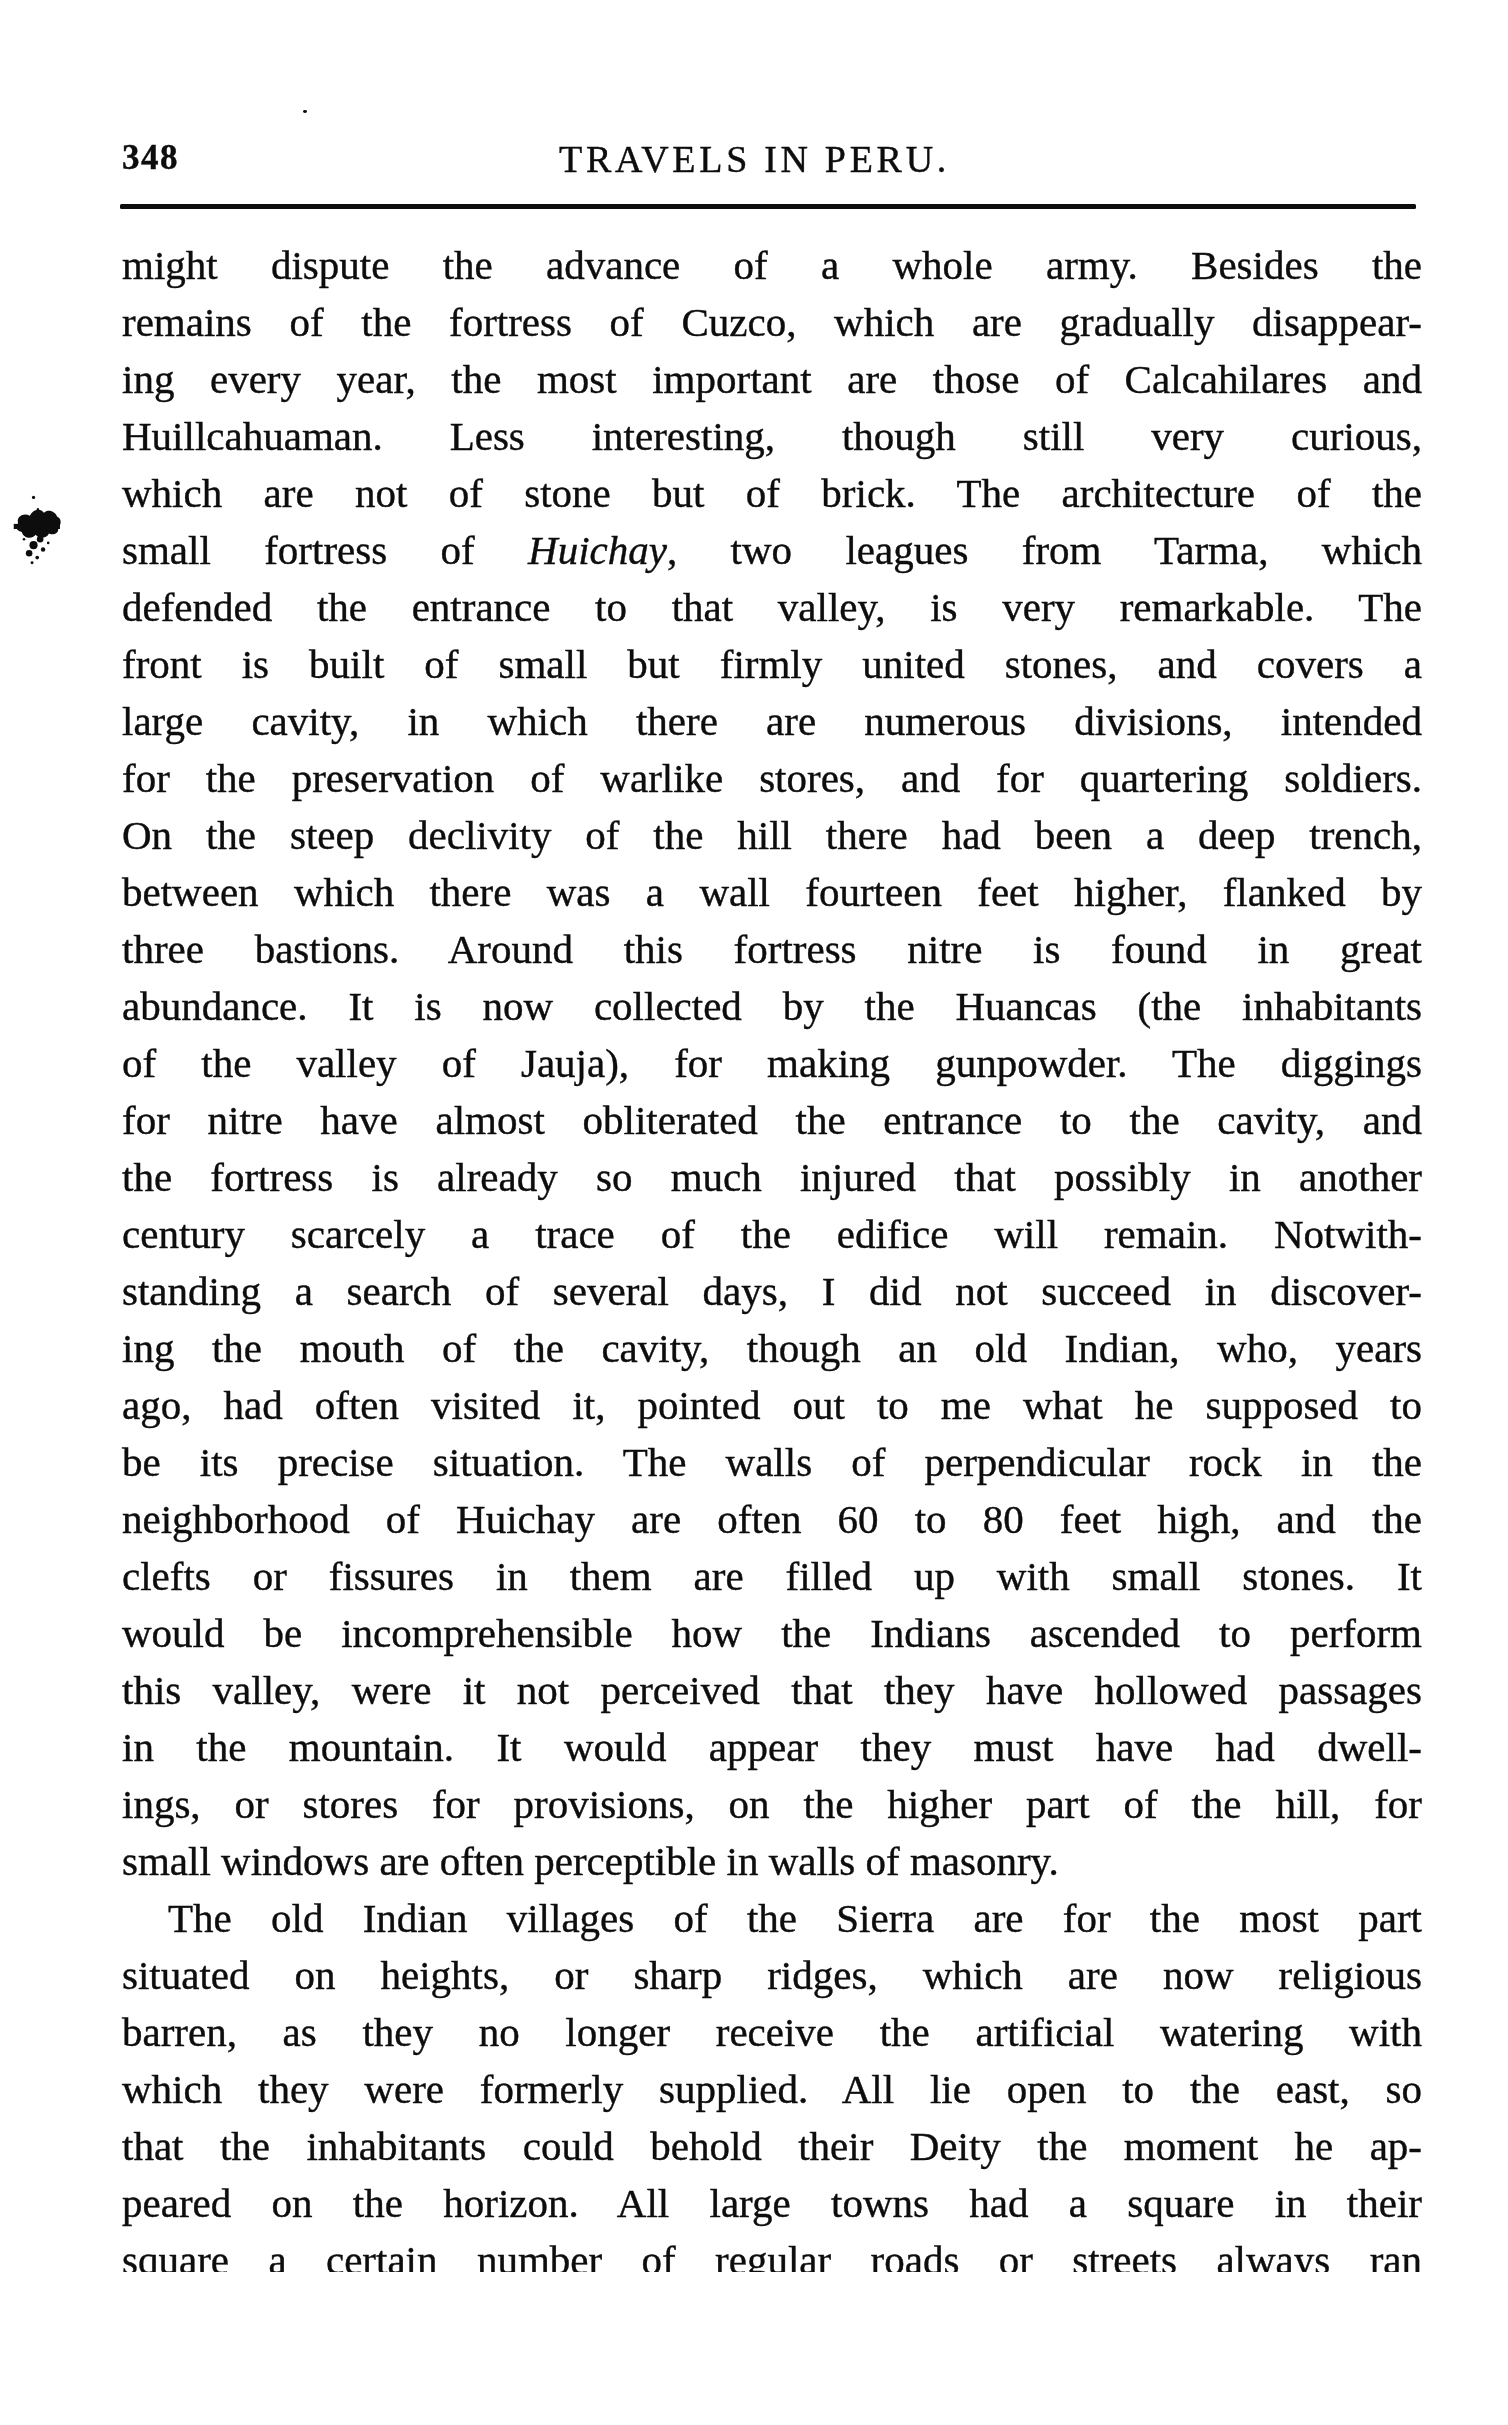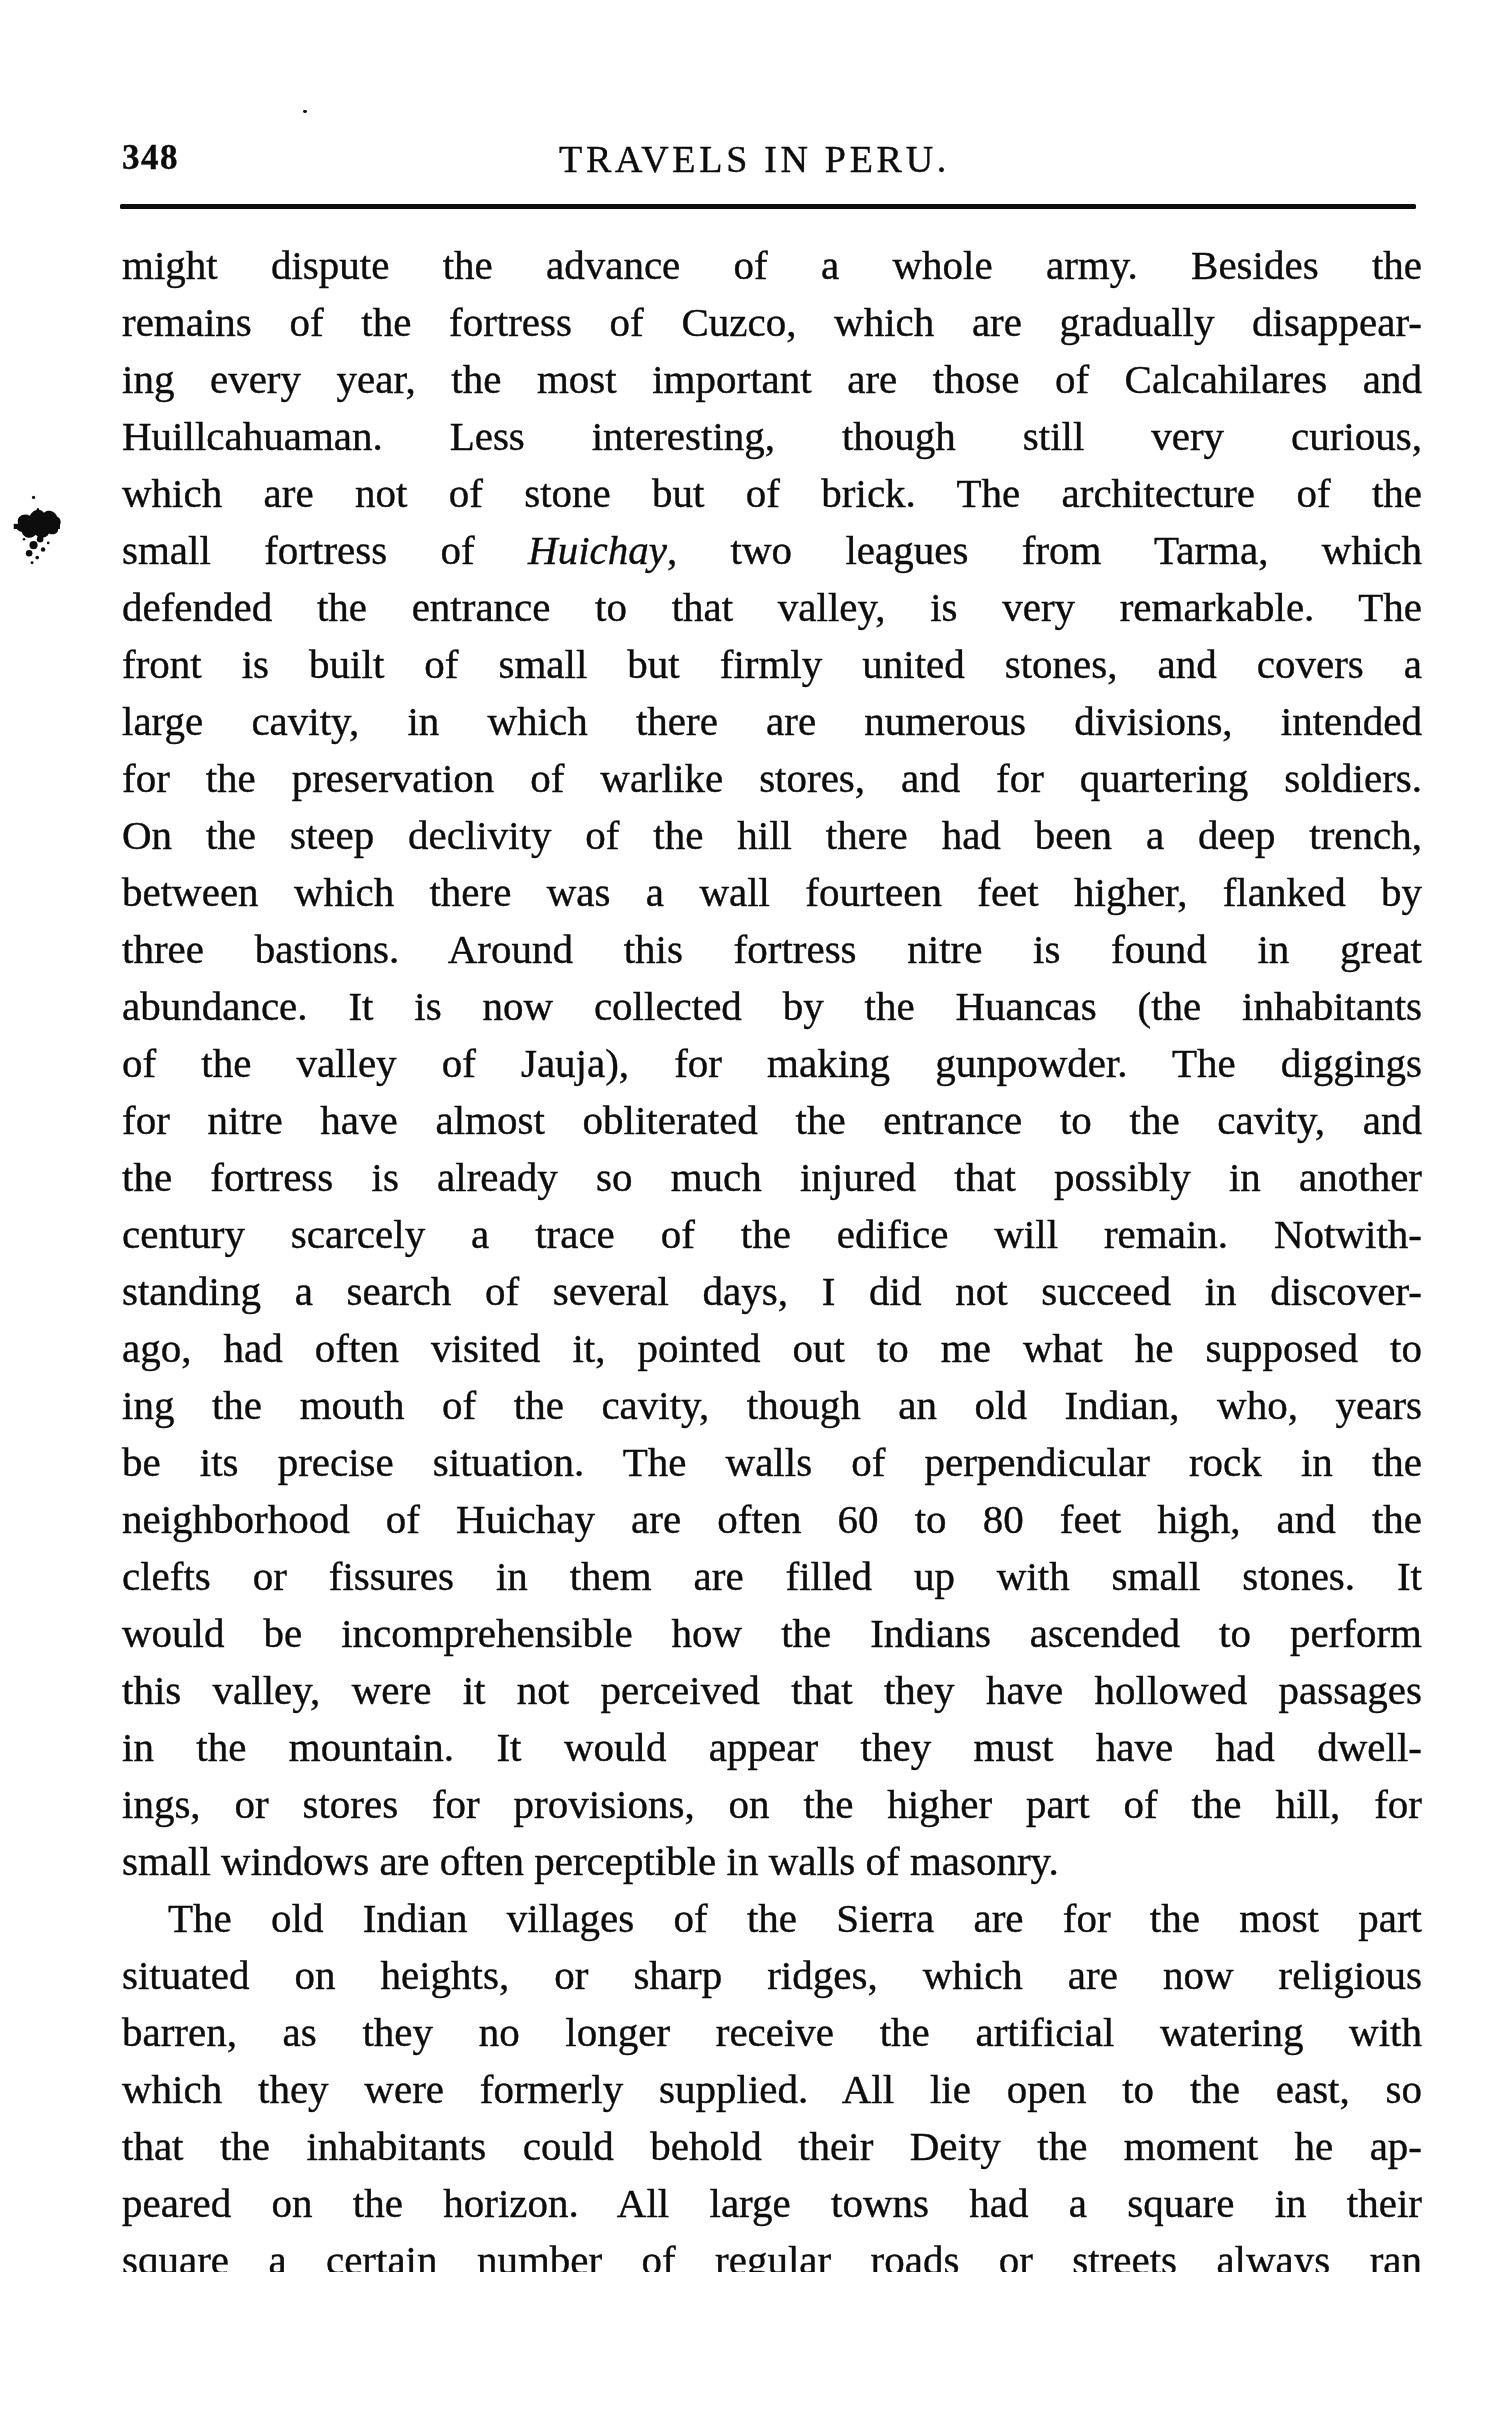--- a/index.html
+++ b/index.html
@@ -124,22 +124,22 @@
       <div class="line">for the preservation of warlike stores, and for quartering soldiers.</div>
       <div class="line">On the steep declivity of the hill there had been a deep trench,</div>
       <div class="line">between which there was a wall fourteen feet higher, flanked by</div>
       <div class="line">three bastions. Around this fortress nitre is found in great</div>
       <div class="line">abundance. It is now collected by the Huancas (the inhabitants</div>
       <div class="line">of the valley of Jauja), for making gunpowder. The diggings</div>
       <div class="line">for nitre have almost obliterated the entrance to the cavity, and</div>
       <div class="line">the fortress is already so much injured that possibly in another</div>
       <div class="line">century scarcely a trace of the edifice will remain. Notwith-</div>
       <div class="line">standing a search of several days, I did not succeed in discover-</div>
+      <div class="line">ing the mouth of the cavity, though an old Indian, who, years</div>
       <div class="line">ago, had often visited it, pointed out to me what he supposed to</div>
-      <div class="line">ing the mouth of the cavity, though an old Indian, who, years</div>
       <div class="line">be its precise situation. The walls of perpendicular rock in the</div>
       <div class="line">neighborhood of Huichay are often 60 to 80 feet high, and the</div>
       <div class="line">clefts or fissures in them are filled up with small stones. It</div>
       <div class="line">would be incomprehensible how the Indians ascended to perform</div>
       <div class="line">this valley, were it not perceived that they have hollowed passages</div>
       <div class="line">in the mountain. It would appear they must have had dwell-</div>
       <div class="line">ings, or stores for provisions, on the higher part of the hill, for</div>
       <div class="line para-end">small windows are often perceptible in walls of masonry.</div>
       <div class="line indent">The old Indian villages of the Sierra are for the most part</div>
       <div class="line">situated on heights, or sharp ridges, which are now religious</div>

